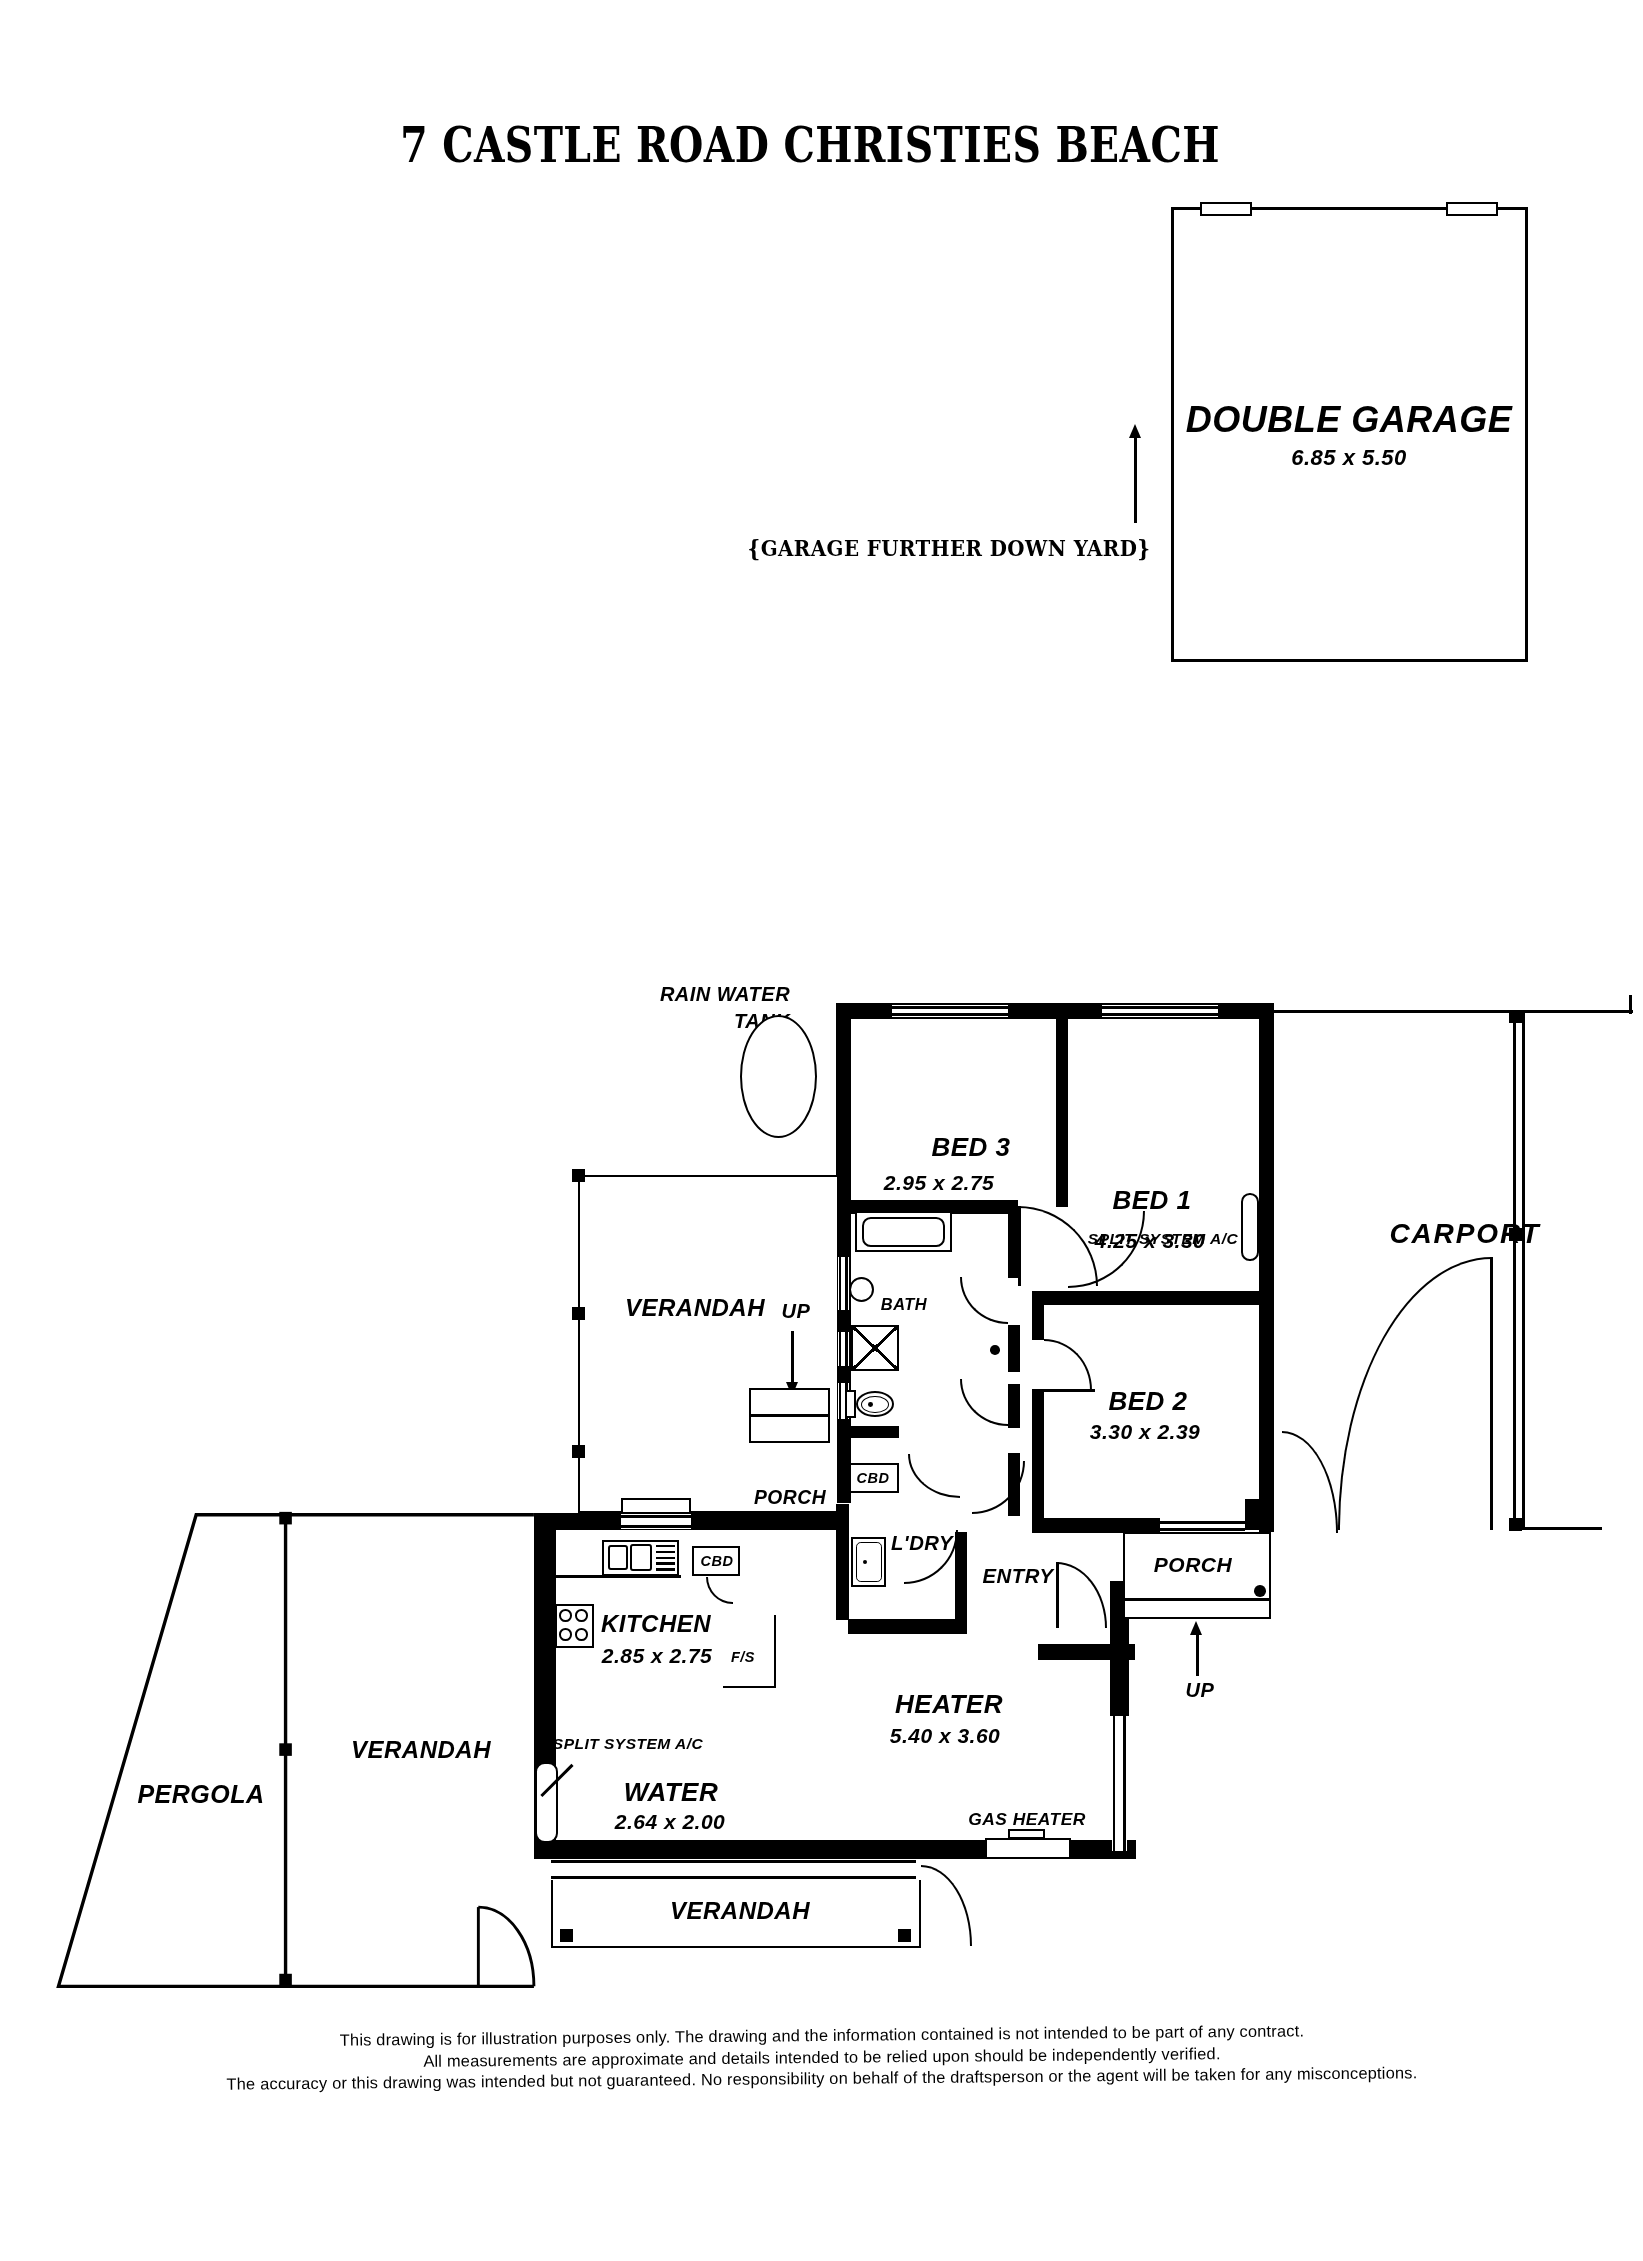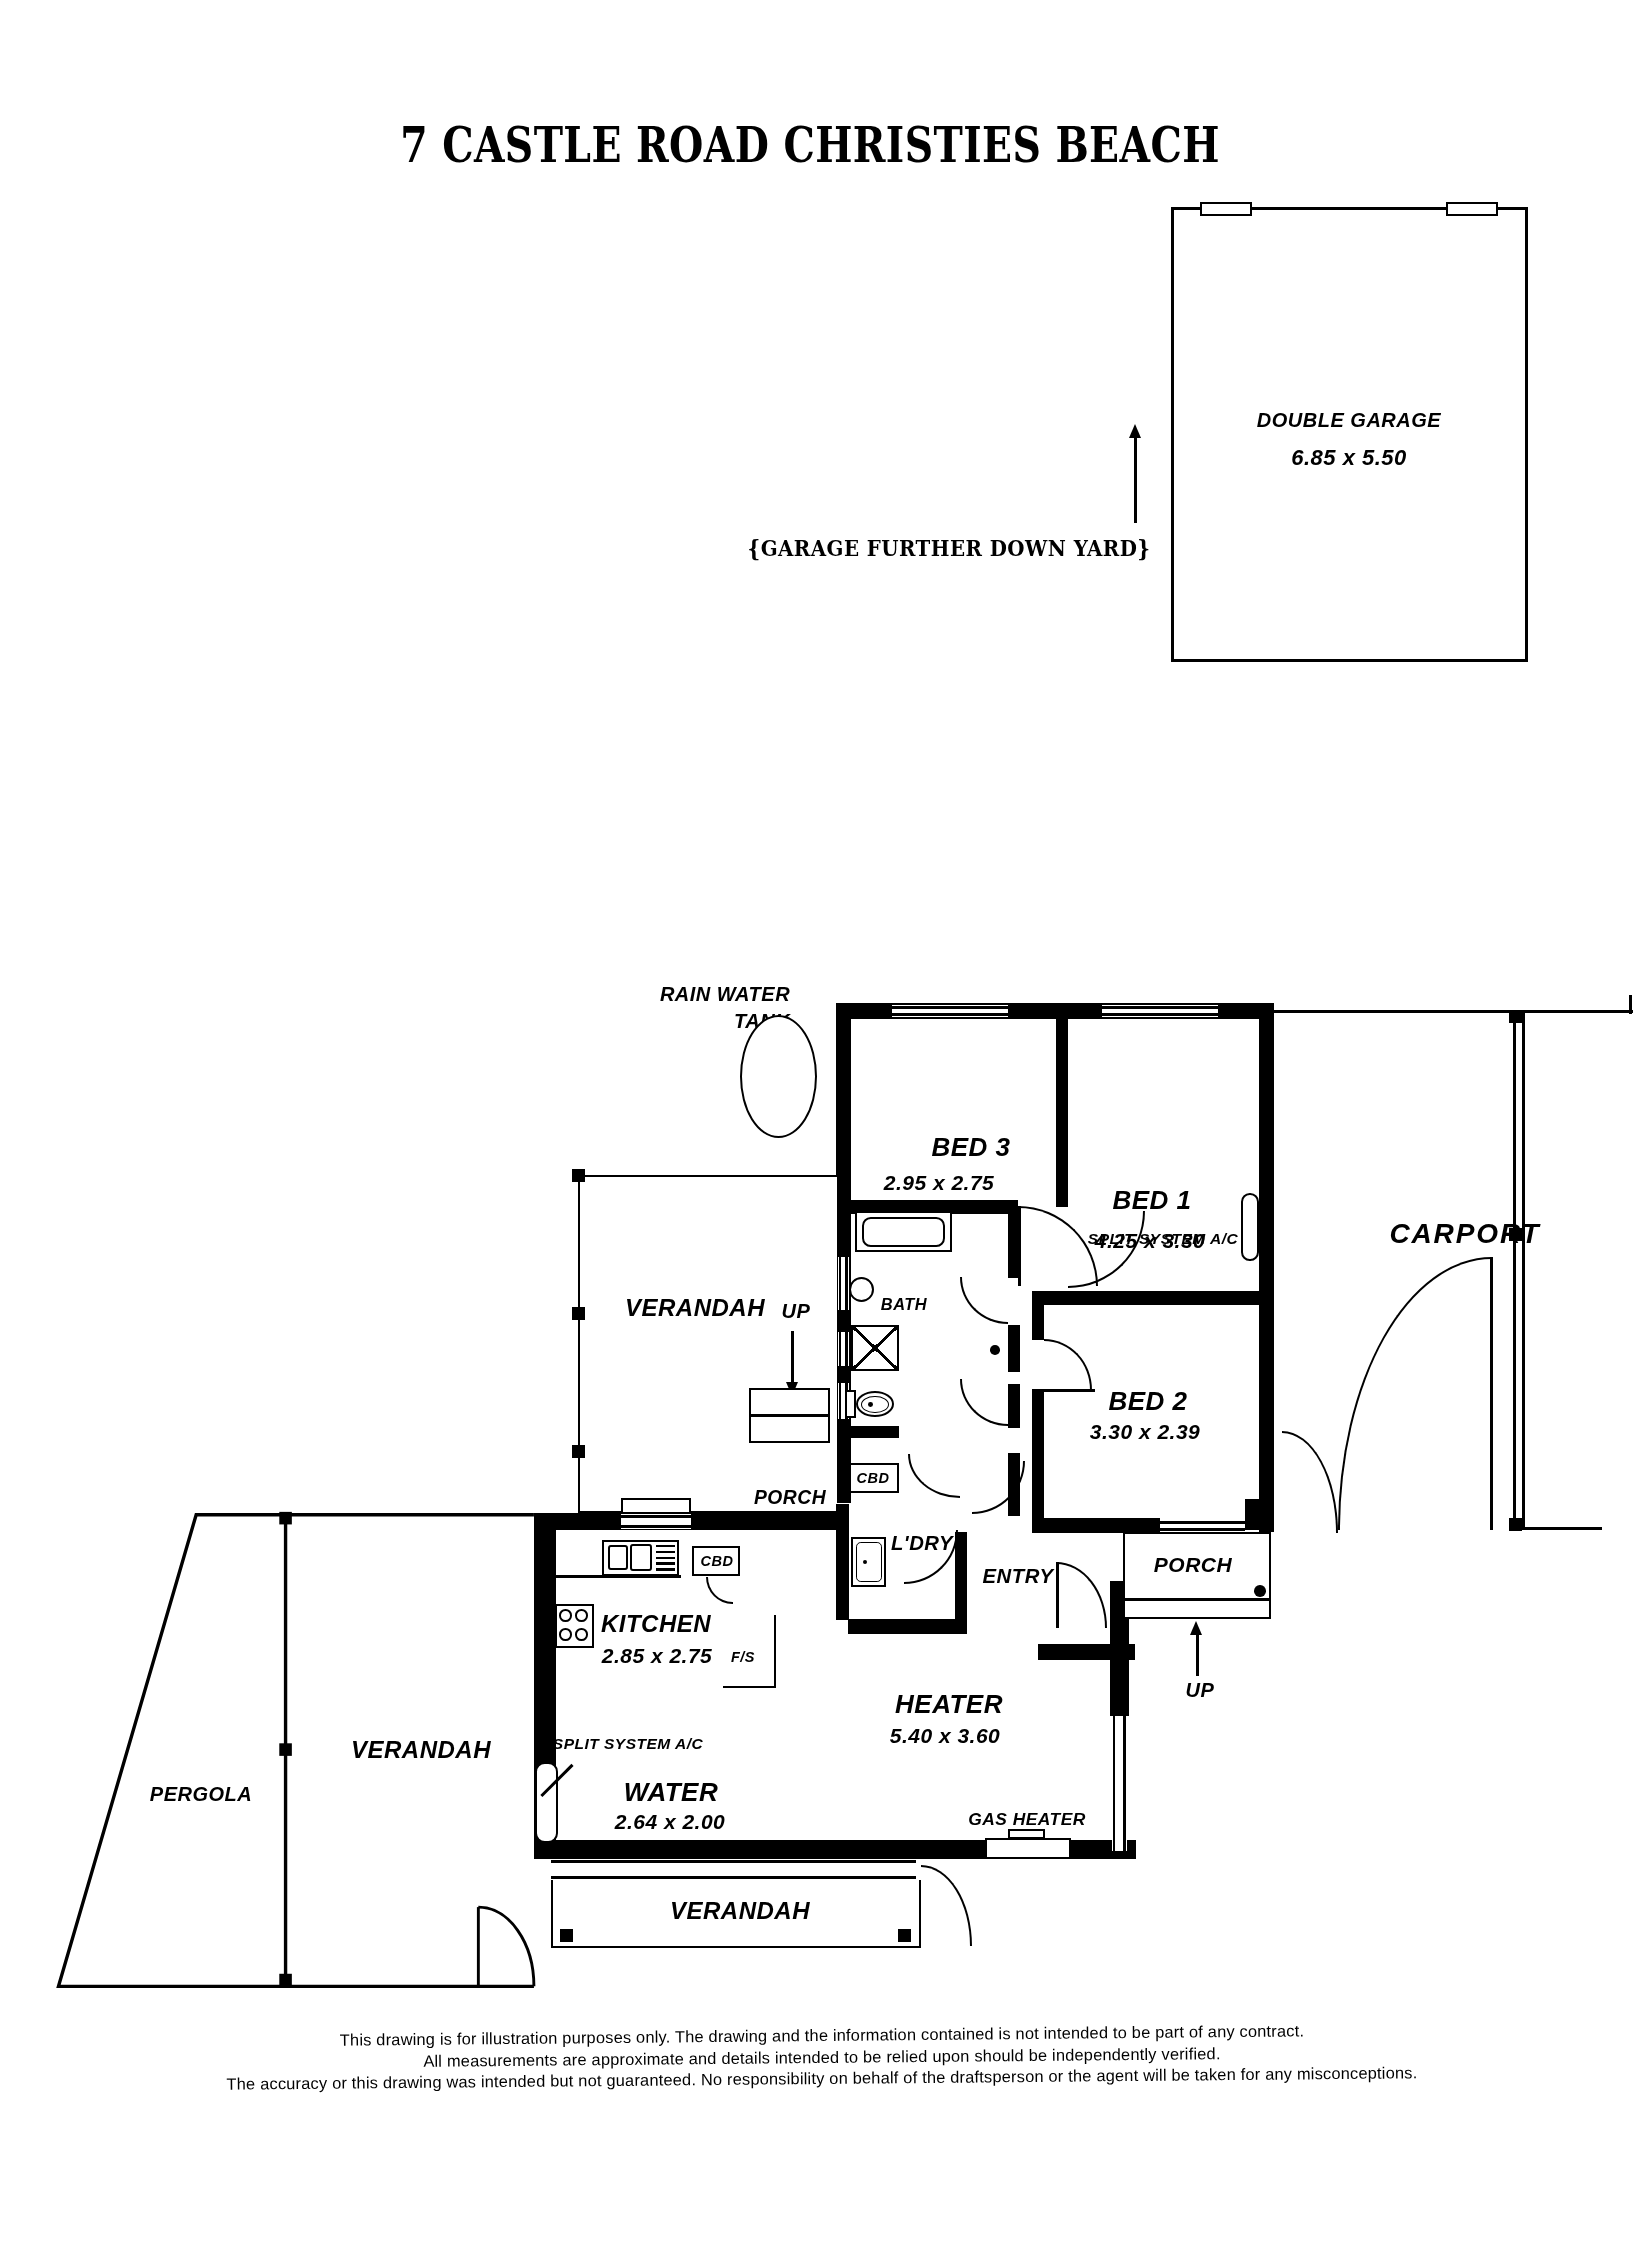--- a/index.html
+++ b/index.html
@@ -38,21 +38,21 @@
 </head>
 <body>
 
 <div class="plan">
 
   <div class="lbl serif" style="left:810px;top:145px;font-size:48px;transform:translate(-50%,-50%) scaleX(0.82);font-weight:700;">7 CASTLE ROAD CHRISTIES BEACH</div>
 
   <div class="box" style="left:1171px;top:207px;width:357px;height:455px;border-width:3.9px;"></div>
   <div class="thin" style="left:1200px;top:202px;width:52px;height:13.5px;"></div>
   <div class="thin" style="left:1446px;top:202px;width:52px;height:13.5px;"></div>
-  <div class="lbl" style="left:1349px;top:420px;font-size:20px;">DOUBLE GARAGE</div>
+  <div class="lbl" style="left:1349px;top:420px;font-size:36px;">DOUBLE GARAGE</div>
   <div class="lbl" style="left:1349px;top:458px;font-size:22px;">6.85 x 5.50</div>
 
   <div class="lbl serif" style="left:949px;top:548px;font-size:22px;transform:translate(-50%,-50%) scaleX(0.9);font-weight:700;">{GARAGE FURTHER DOWN YARD}</div>
   <div class="ln" style="left:1134px;top:438px;width:2.9px;height:85px;"></div>
   <div class="tri up" style="left:1129px;top:424px;"></div>
 
   <div class="lbl xs" style="left:725px;top:1008px;transform:translate(-50%,-50%);text-align:right;white-space:pre-line;line-height:1.35;">RAIN WATER
 TANK</div>
   <div class="ell" style="left:740px;top:1015px;width:77px;height:123px;"></div>
 
@@ -200,21 +200,21 @@
   <svg style="position:absolute;left:48px;top:1508px;" width="508" height="488" viewBox="0 0 1050 1010">
     <polygon points="306,14 491,14 491,990 21,990" fill="none" stroke="#000" stroke-width="7"></polygon>
     <line x1="491" y1="14" x2="1005" y2="14" stroke="#000" stroke-width="7"></line>
     <line x1="491" y1="990" x2="1005" y2="990" stroke="#000" stroke-width="7"></line>
     <rect x="478" y="8" width="26" height="26" fill="#000"></rect>
     <rect x="478" y="487" width="26" height="26" fill="#000"></rect>
     <rect x="478" y="964" width="26" height="26" fill="#000"></rect>
     <path d="M890,826 A115,164 0 0 1 1005,990" fill="none" stroke="#000" stroke-width="6"></path>
     <line x1="890" y1="826" x2="890" y2="990" stroke="#000" stroke-width="6"></line>
   </svg>
-  <div class="lbl" style="left:201px;top:1794px;font-size:20px;">PERGOLA</div>
+  <div class="lbl" style="left:201px;top:1794px;font-size:25px;">PERGOLA</div>
   <div class="lbl" style="left:421px;top:1750px;font-size:24px;">VERANDAH</div>
 
   <div class="box" style="left:551px;top:1880px;width:370px;height:68px;border-top:none;"></div>
   <div class="post" style="left:560px;top:1929px;width:12.6px;height:12.6px;"></div>
   <div class="post" style="left:898px;top:1929px;width:12.6px;height:12.6px;"></div>
   <div class="lbl" style="left:740px;top:1911px;font-size:24px;">VERANDAH</div>
   <div class="arc tr" style="left:921px;top:1865px;width:51px;height:81px;"></div>
 
   <div class="disc" style="top:2026px;">This drawing is for illustration purposes only. The drawing and the information contained is not intended to be part of any contract.</div>
   <div class="disc" style="top:2048px;">All measurements are approximate and details intended to be relied upon should be independently verified.</div>

